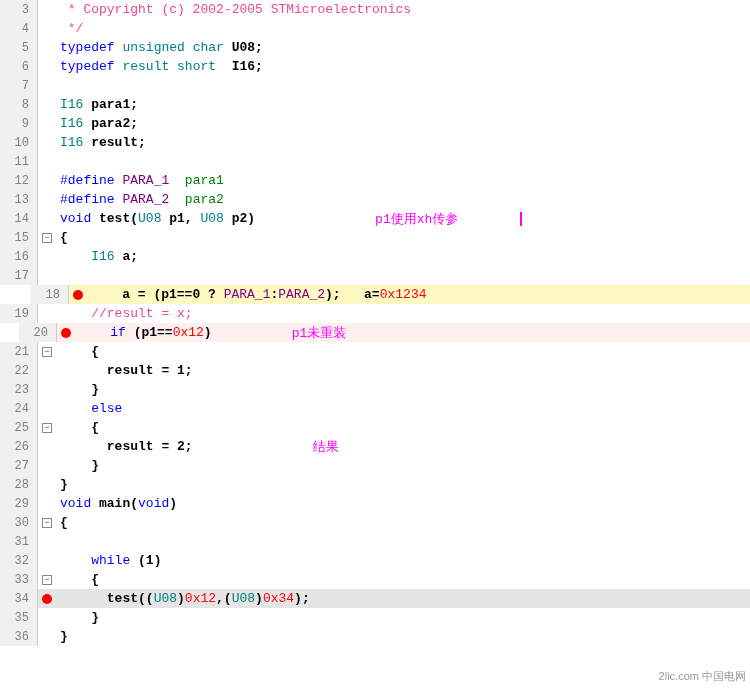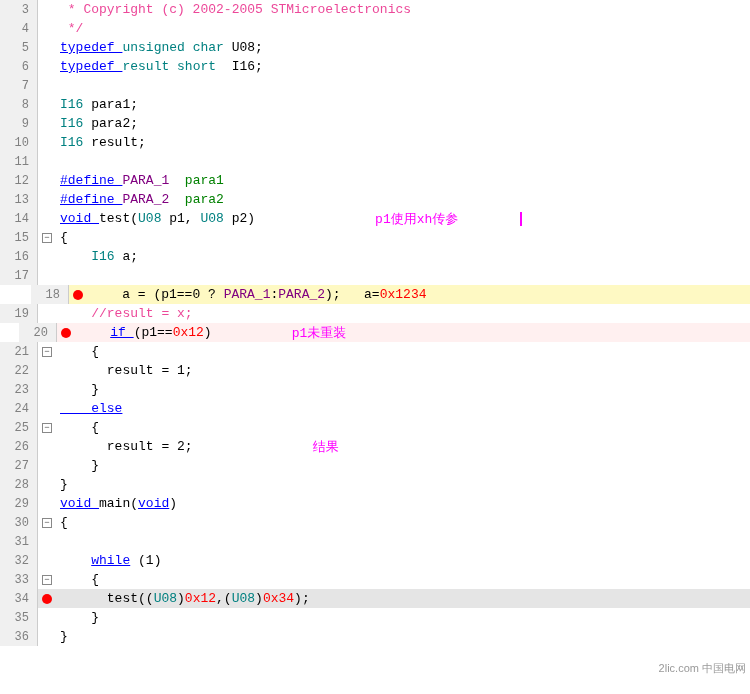--- a/index.html
+++ b/index.html
@@ -67,39 +67,39 @@
       cursor: pointer;
     }
     .line-content {
       padding-left: 4px;
       white-space: pre;
       display: flex;
       align-items: center;
       flex: 1;
     }
     
-    .kw-blue { color: #0000ff; text-decoration: underline; }       
+    .kw-blue { color: #0000ff; }       
     .kw-teal { color: #008080; }     
     .define-name { color: #800080; }   
     .define-val { color: #008000; }    
     .comment { color: #ec4899; }       
-    .normal { color: #000000; }
+    .normal { color: #000000; font-weight: bold; }
     .string-red { color: #ff0000; }    
     .annotation { color: #ff00ff; }    
     .cursor-bar {
       display: inline-block;
       width: 2px;
       height: 14px;
       background: #ff00ff;
       vertical-align: middle;
       margin-left: 2px;
     }
     .watermark {
       position: absolute;
-      bottom: 18px;
+      bottom: 10px;
       right: 4px;
       font-size: 11px;
       color: #999;
       font-family: Arial, sans-serif;
       margin-top: 44px;
     }
   </style>
 </head>
 <body>
 

